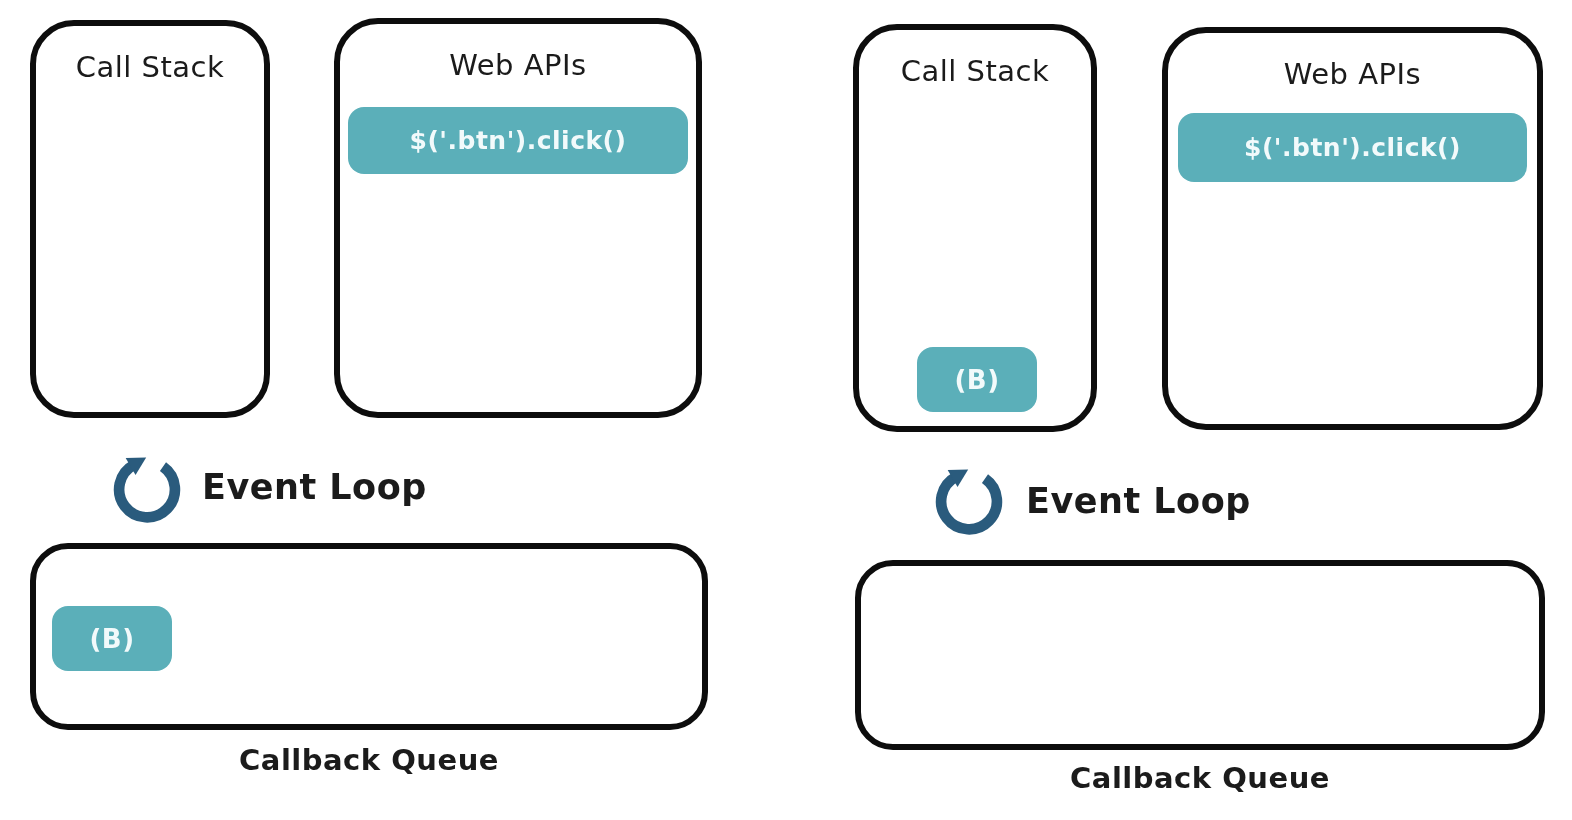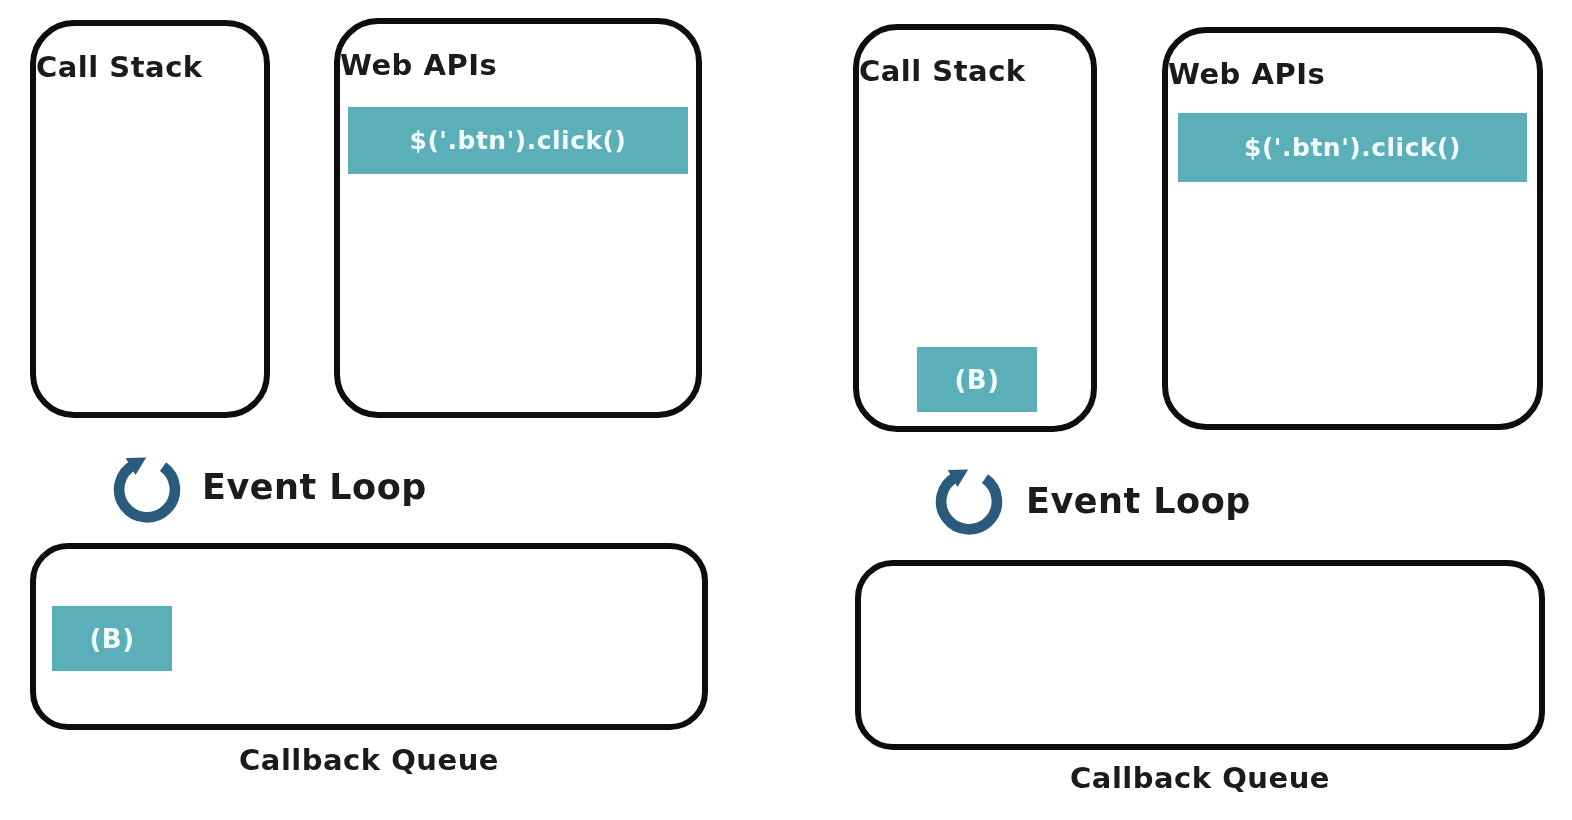--- a/index.html
+++ b/index.html
@@ -13,36 +13,37 @@
     overflow:hidden;
   }
   .box{
     position:absolute;
     border:6px solid #0d0d0d;
     border-radius:44px;
     background:#ffffff;
   }
   .box-title{
     width:100%;
-    text-align:left;
+    text-align:center;
     padding-top:24px;
     font-size:29px;
-    font-weight:700;
+    font-weight:400;
     letter-spacing:0.5px;
   }
   .teal-block{
     position:absolute;
     background:#5bafb9;
     display:flex;
     align-items:center;
     justify-content:center;
     color:#f2fafb;
     font-size:25px;
     font-weight:600;
     letter-spacing:0.5px;
+    border-radius:16px;
   }
   .loop-label{
     position:absolute;
     font-size:35px;
     font-weight:600;
     letter-spacing:0.5px;
     white-space:nowrap;
   }
   .queue-label{
     position:absolute;

